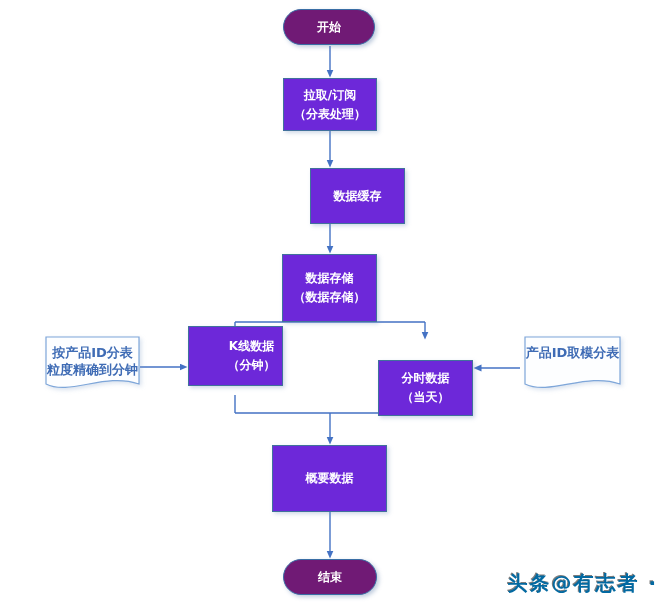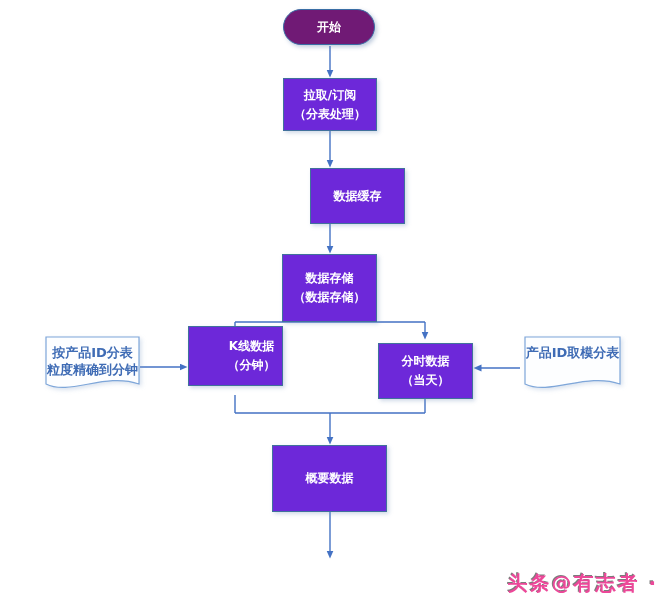--- a/index.html
+++ b/index.html
@@ -22,21 +22,21 @@
   .note{position:absolute;}
   .note svg{position:absolute;left:0;top:0;filter:drop-shadow(2px 2px 2px rgba(130,160,200,.3));}
   .note .note-text{
     position:absolute;left:0;right:0;top:8px;
     color:#3F6CB5;font-size:13px;font-weight:bold;line-height:17px;text-align:center;
   }
   .line2{display:block;}
   .watermark{
     position:absolute;right:14px;bottom:10px;
     font-size:20px;font-weight:bold;letter-spacing:2px;
-    color:#ec4899;text-shadow:1px 1px 0 #ffffff,-1px -1px 0 #7c7c7c;
+    color:#0369a1;text-shadow:1px 1px 0 #ffffff,-1px -1px 0 #7c7c7c;
   }
 </style>
 </head>
 <body>
 
 <div class="canvas">
 
   <svg class="wires" width="672" height="607" viewBox="0 0 672 607">
     <defs>
       <marker id="arw" markerUnits="userSpaceOnUse" markerWidth="10" markerHeight="10" refX="0.5" refY="3.5" orient="auto">
@@ -72,21 +72,21 @@
   <div class="node" style="left:282px;top:254px;width:95px;height:68px;">
     <span class="line2">数据存储</span>
     <span class="line2">（数据存储）</span>
   </div>
 
   <div class="node" style="left:188px;top:326px;width:95px;height:60px;padding-left:32px;">
     <span class="line2">K线数据</span>
     <span class="line2">（分钟）</span>
   </div>
 
-  <div class="node" style="left:378px;top:343px;width:95px;height:56px;">
+  <div class="node" style="left:378px;top:360px;width:95px;height:56px;">
     <span class="line2">分时数据</span>
     <span class="line2">（当天）</span>
   </div>
 
   <div class="note" style="left:45px;top:336px;width:95px;height:60px;">
     <svg width="95" height="60" viewBox="0 0 95 60">
       <path d="M1,1 L94,1 L94,48 C60,36 25,60 1,48 Z" fill="#FDFEFF" stroke="#7EA6D9" stroke-width="1.2"></path>
     </svg>
     <div class="note-text">
       <span class="line2">按产品ID分表</span>
@@ -100,16 +100,19 @@
     </svg>
     <div class="note-text">
       <span class="line2">产品ID取模分表</span>
     </div>
   </div>
 
   <div class="node" style="left:272px;top:445px;width:115px;height:67px;justify-content:center;">
     <span class="line2">概要数据</span>
   </div>
 
+  <div class="node terminal" style="left:283px;top:559px;width:94px;height:36px;">
+    <span>结束</span>
+  </div>
 
   <div class="watermark">头条@有志者 ·</div>
 
 </div>
 
 </body></html>

